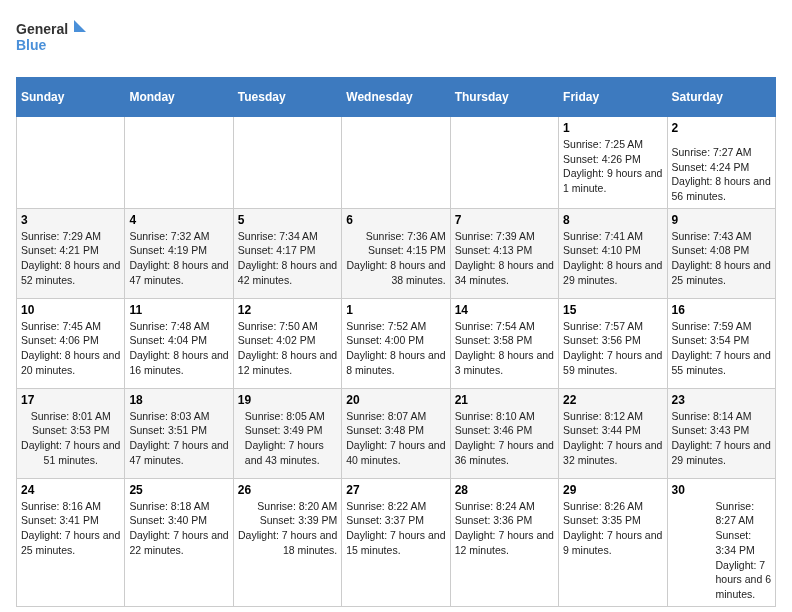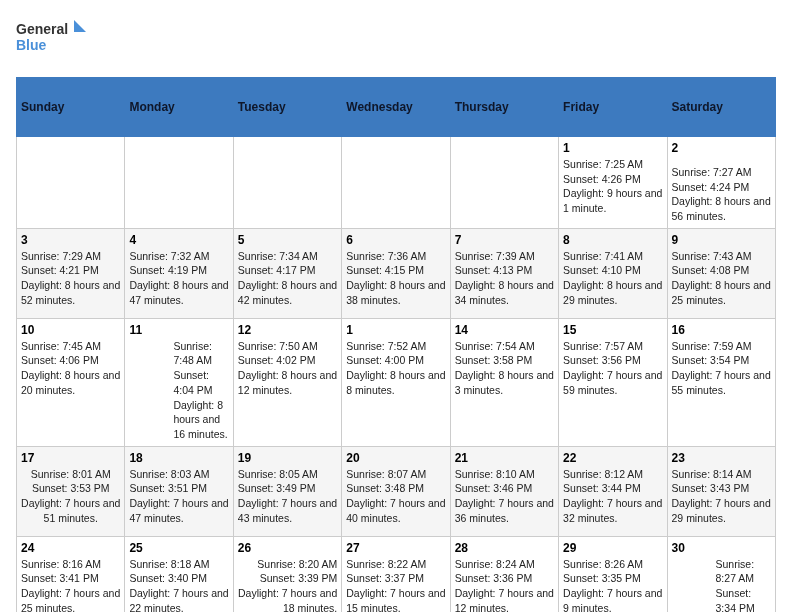--- a/index.html
+++ b/index.html
@@ -36,22 +36,22 @@
       font-weight: bold;
       margin-top: 2px;
     }
     .calendar-table {
       width: 100%;
       border-collapse: collapse;
       font-size: 11px;
     }
     .calendar-table thead tr th {
       background-color: #3d7abf;
-      color: #0f172a;
-      padding: 22px 4px;
+      color: #ffffff;
+      padding: 12px 4px;
       text-align: left;
       font-size: 12px;
       font-weight: bold;
       border: 1px solid #3d7abf;
     }
     .calendar-table tbody tr td {
       border: 1px solid #ccc;
       vertical-align: top;
       padding: 4px;
       height: 90px;
@@ -140,21 +140,21 @@
 Daylight: 8 hours and 47 minutes.</div>
         </td>
         <td>
           <span class="day-number">5</span>
           <div class="day-info" style="white-space: pre-line;">Sunrise: 7:34 AM
 Sunset: 4:17 PM
 Daylight: 8 hours and 42 minutes.</div>
         </td>
         <td>
           <span class="day-number">6</span>
-          <div class="day-info" style="white-space: pre-line;">Sunrise: 7:36 AM
+          <div class="day-info" style="white-space: pre-line; text-align: right;">Sunrise: 7:36 AM
 Sunset: 4:15 PM
 Daylight: 8 hours and 38 minutes.</div>
         </td>
         <td>
           <span class="day-number">7</span>
           <div class="day-info" style="white-space: pre-line;">Sunrise: 7:39 AM
 Sunset: 4:13 PM
 Daylight: 8 hours and 34 minutes.</div>
         </td>
         <td>
@@ -172,21 +172,21 @@
       </tr>
       <tr>
         <td>
           <span class="day-number">10</span>
           <div class="day-info" style="white-space: pre-line;">Sunrise: 7:45 AM
 Sunset: 4:06 PM
 Daylight: 8 hours and 20 minutes.</div>
         </td>
         <td>
           <span class="day-number">11</span>
-          <div class="day-info" style="white-space: pre-line; margin-left: 44px;">Sunrise: 7:48 AM
+          <div class="day-info" style="white-space: pre-line;">Sunrise: 7:48 AM
 Sunset: 4:04 PM
 Daylight: 8 hours and 16 minutes.</div>
         </td>
         <td>
           <span class="day-number">12</span>
           <div class="day-info" style="white-space: pre-line;">Sunrise: 7:50 AM
 Sunset: 4:02 PM
 Daylight: 8 hours and 12 minutes.</div>
         </td>
         <td>
@@ -222,21 +222,21 @@
 Daylight: 7 hours and 51 minutes.</div>
         </td>
         <td>
           <span class="day-number">18</span>
           <div class="day-info" style="white-space: pre-line;">Sunrise: 8:03 AM
 Sunset: 3:51 PM
 Daylight: 7 hours and 47 minutes.</div>
         </td>
         <td>
           <span class="day-number">19</span>
-          <div class="day-info" style="white-space: pre-line;">Sunrise: 8:05 AM
+          <div class="day-info" style="white-space: pre-line; margin-left: 7px;">Sunrise: 8:05 AM
 Sunset: 3:49 PM
 Daylight: 7 hours and 43 minutes.</div>
         </td>
         <td>
           <span class="day-number">20</span>
           <div class="day-info" style="white-space: pre-line;">Sunrise: 8:07 AM
 Sunset: 3:48 PM
 Daylight: 7 hours and 40 minutes.</div>
         </td>
         <td>

